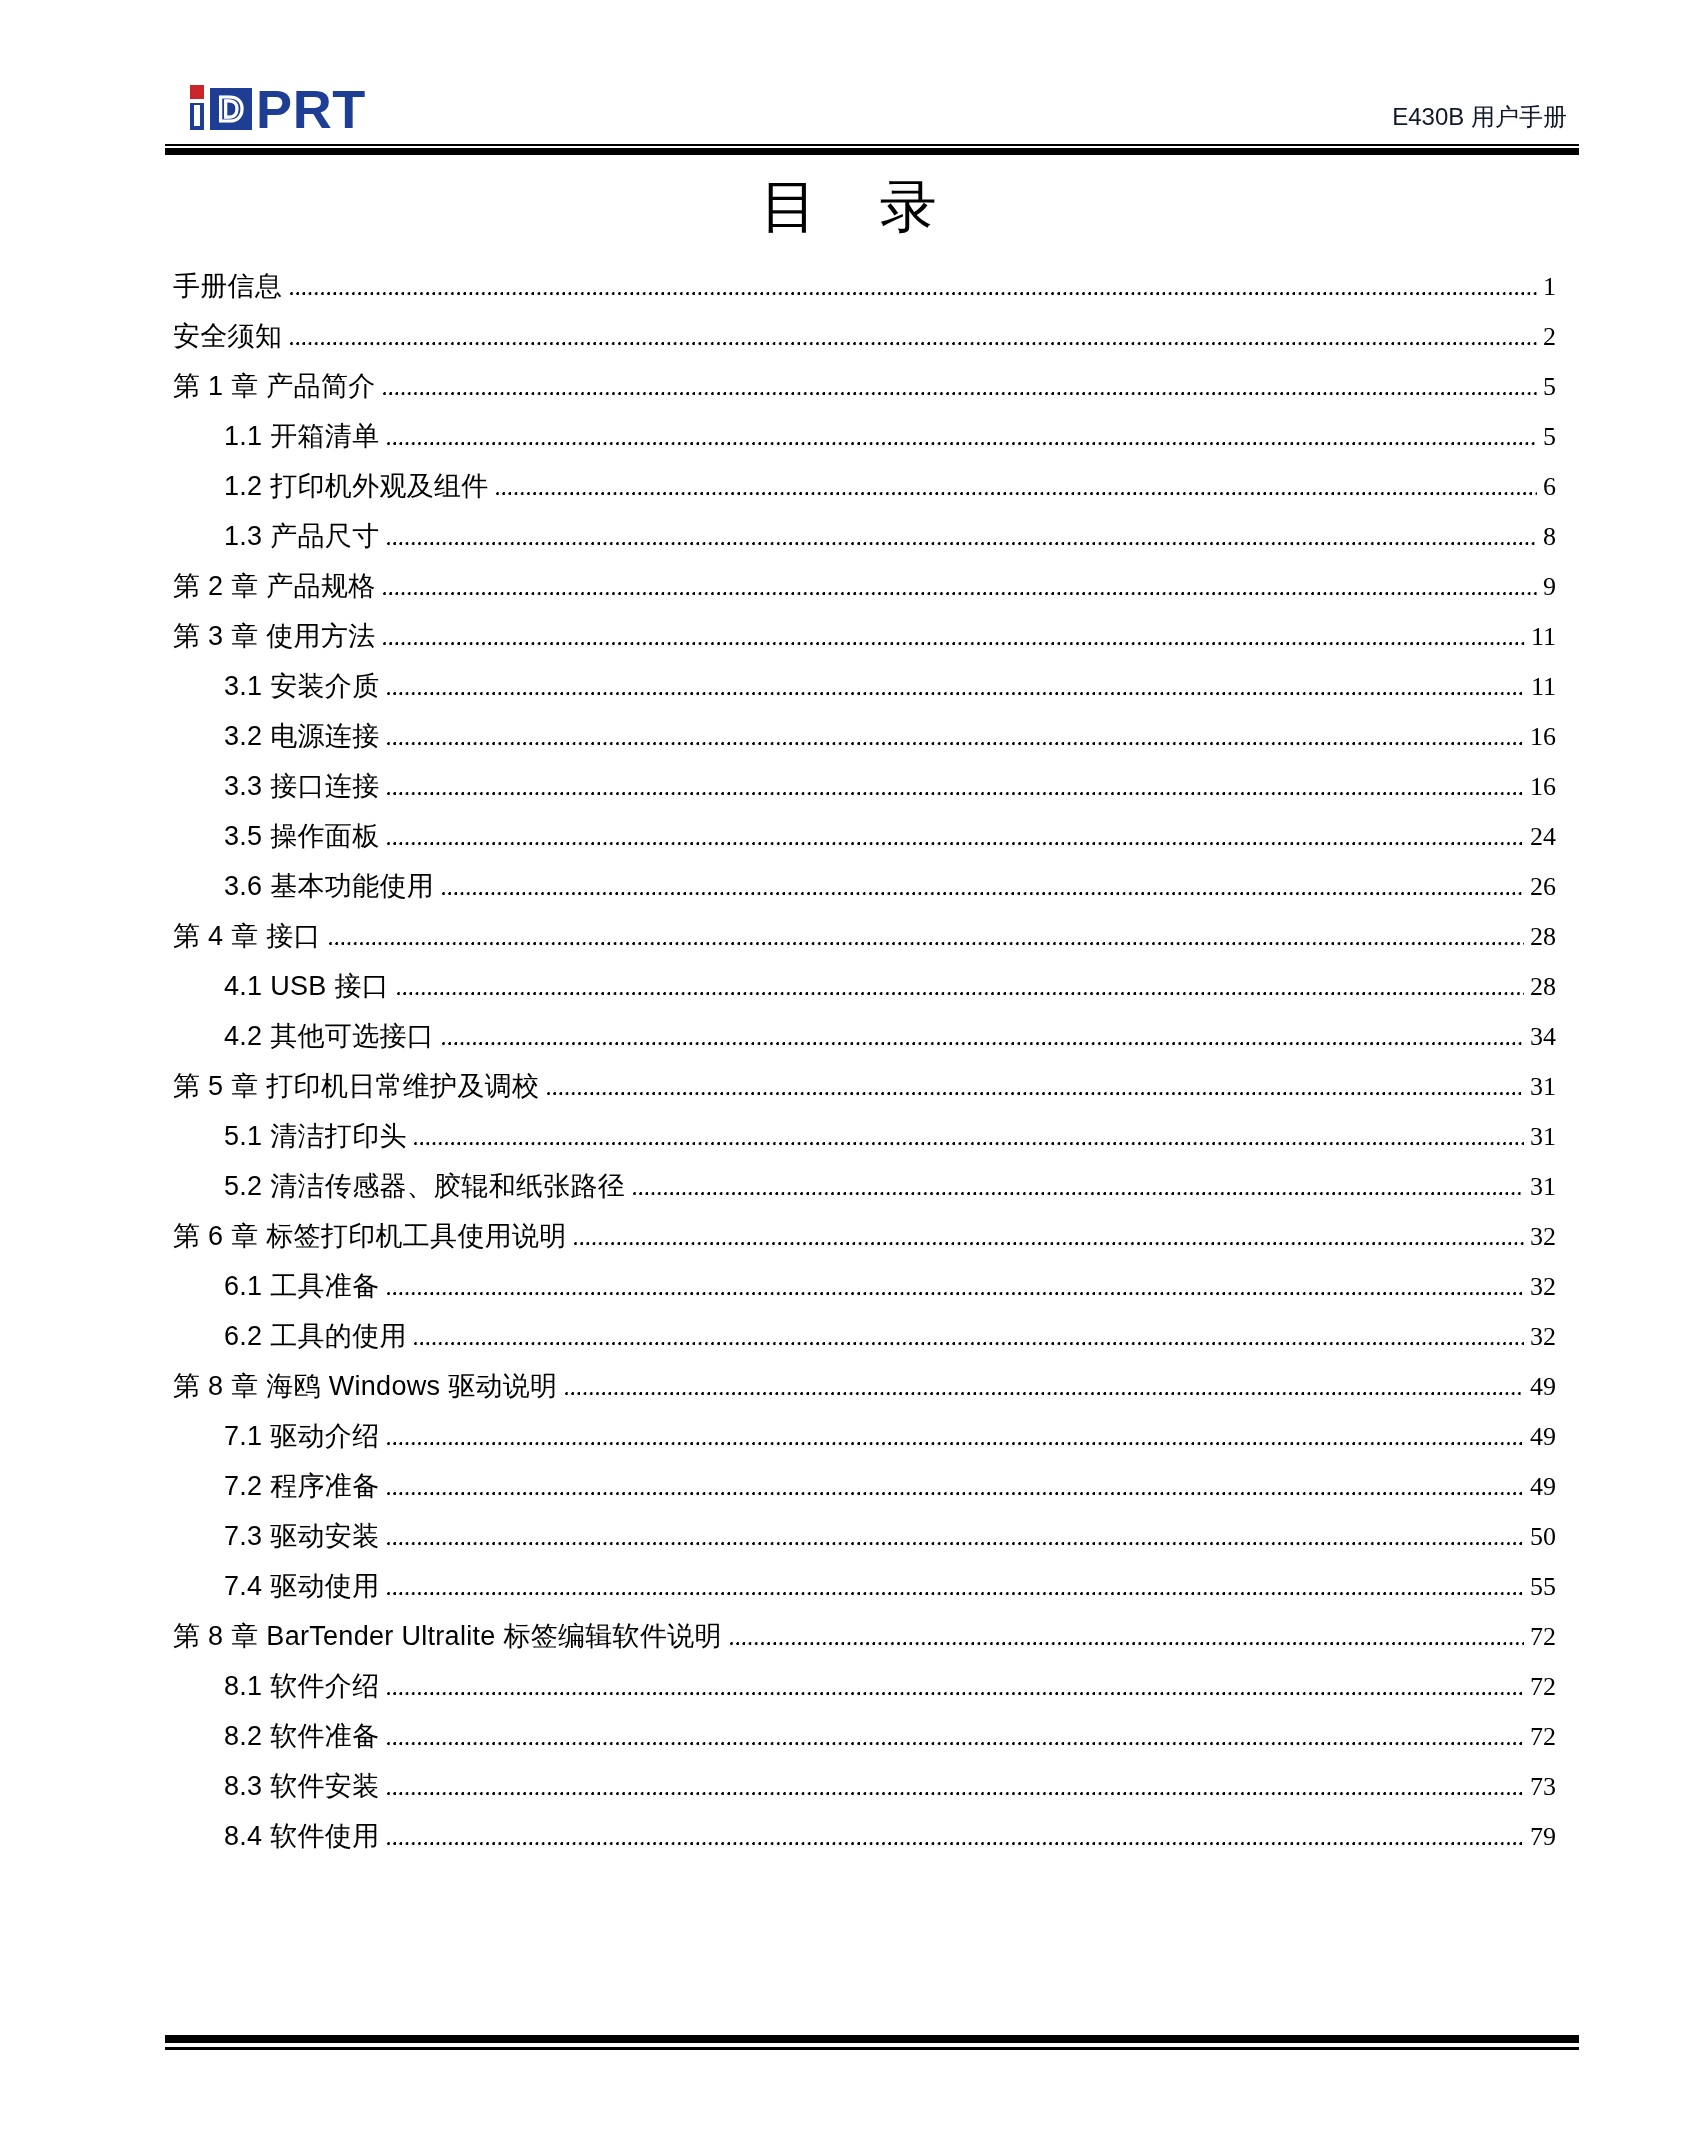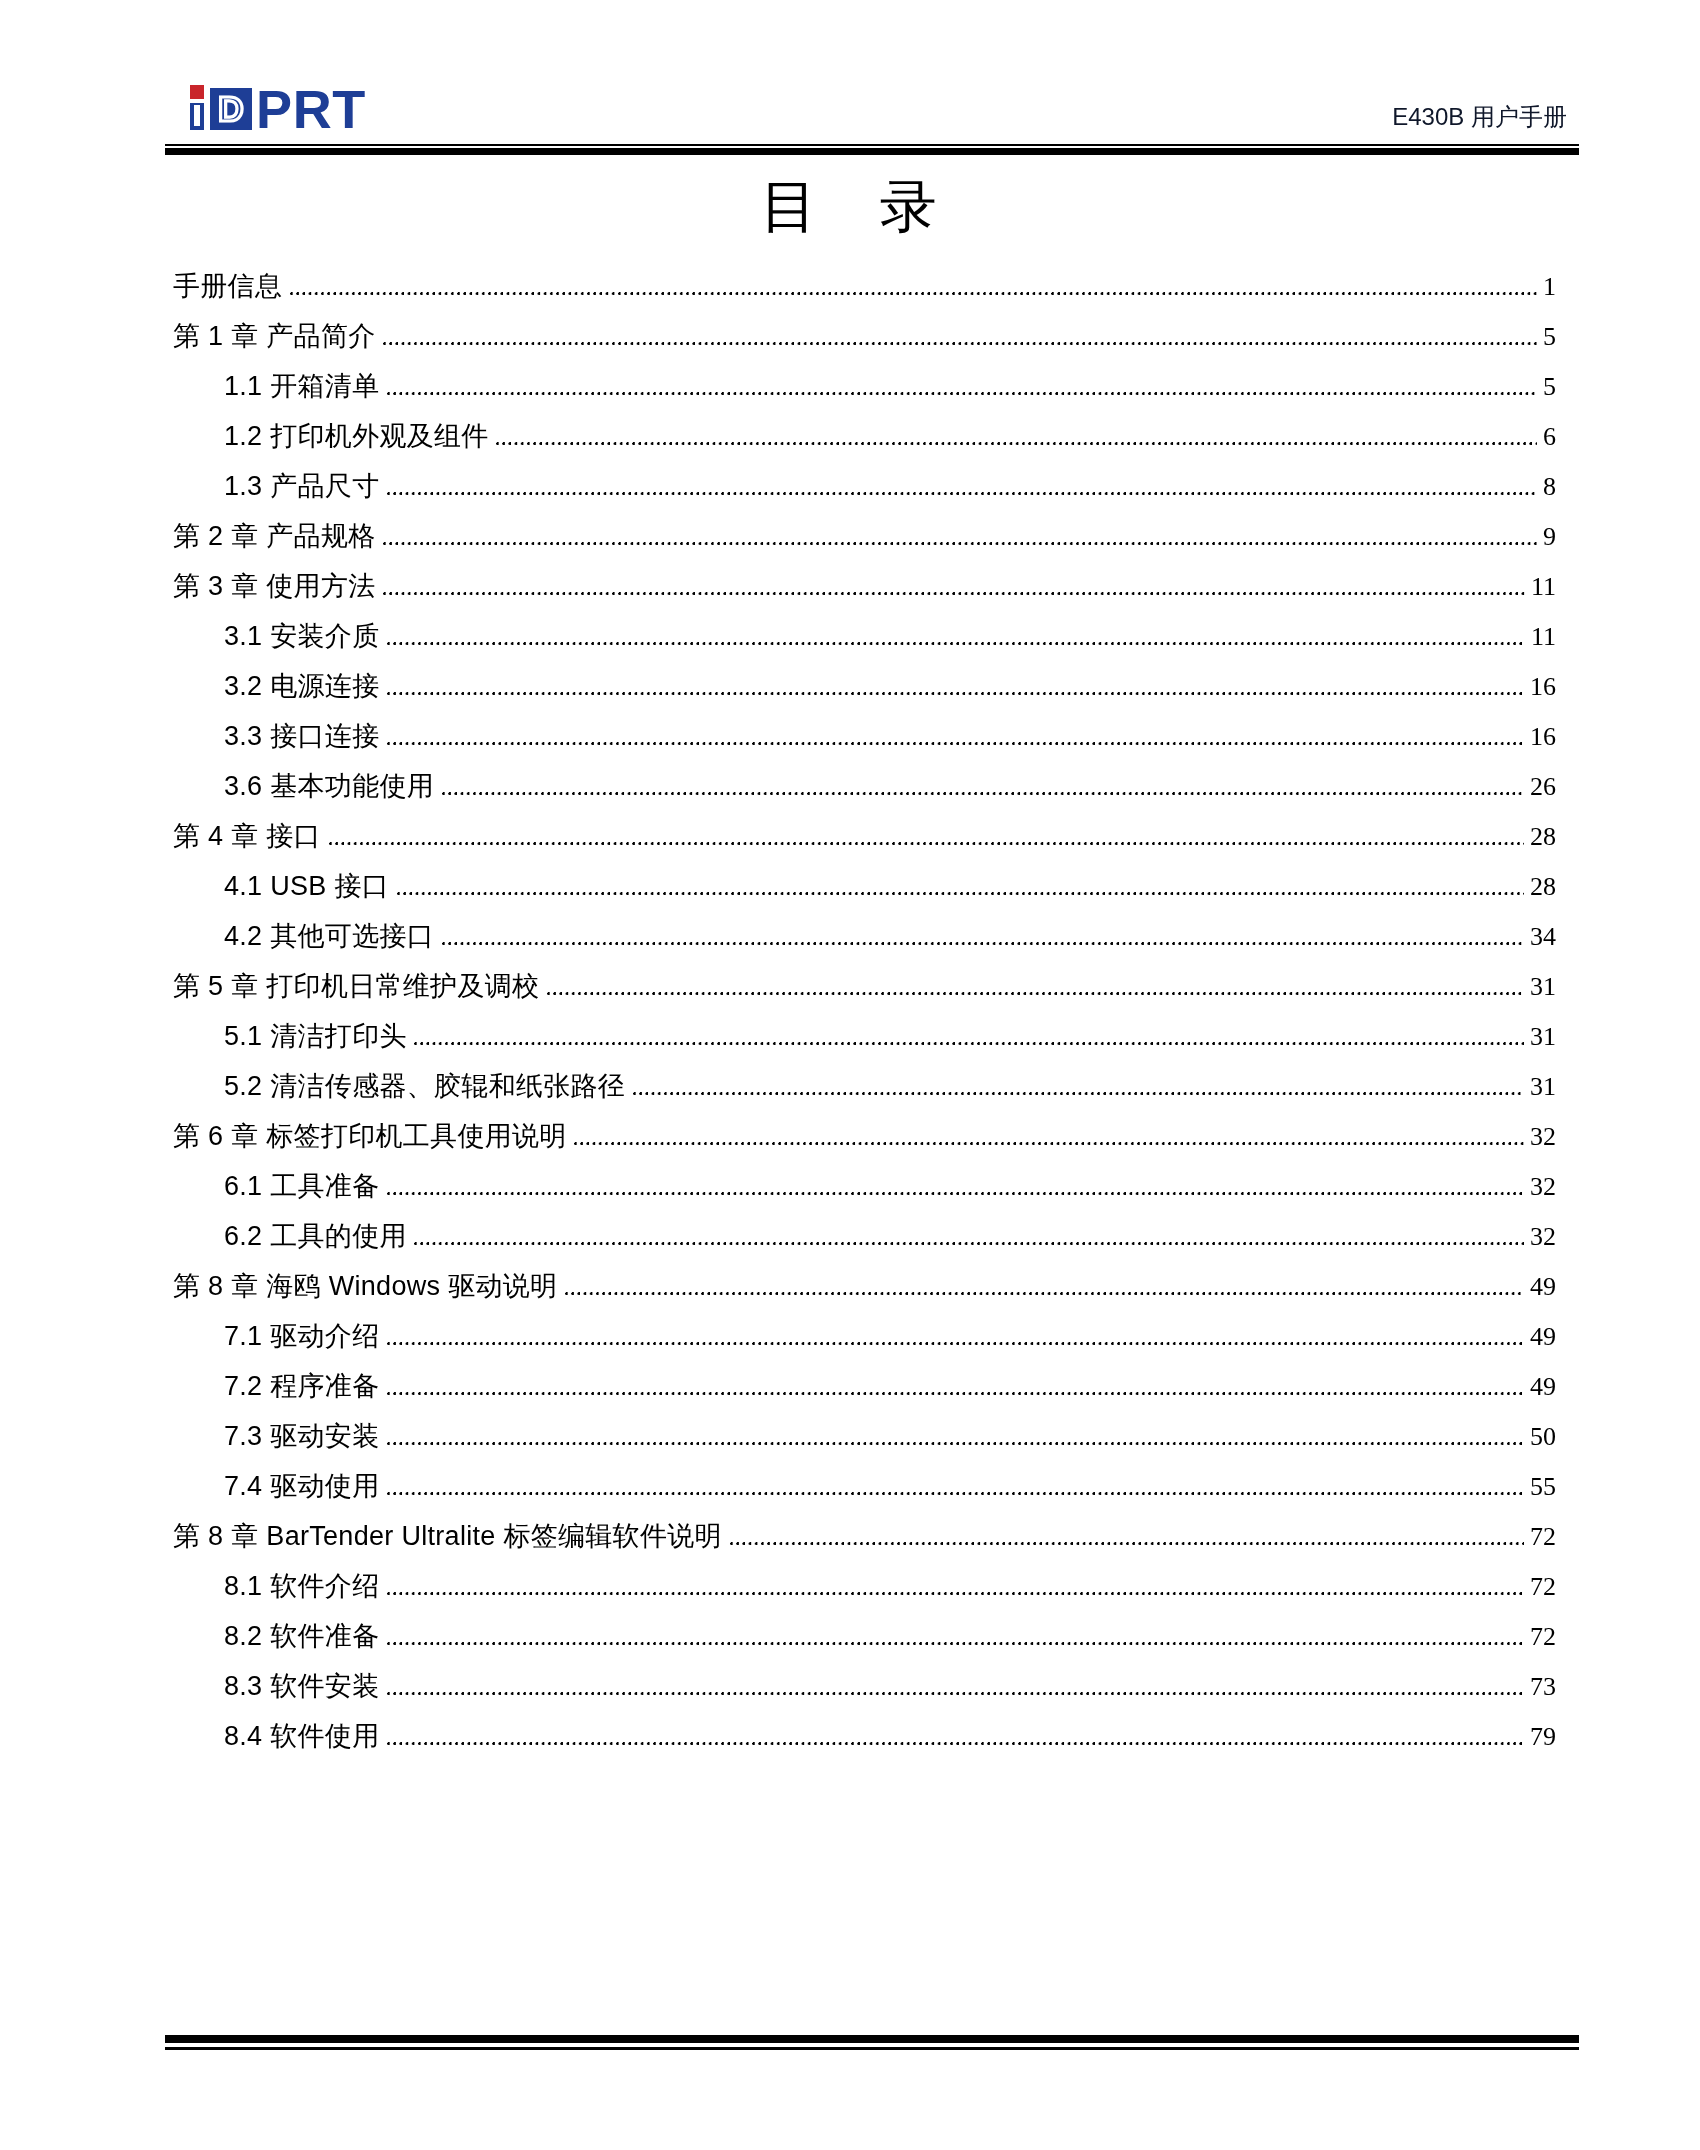--- a/index.html
+++ b/index.html
@@ -143,20 +143,25 @@
 
   <h1 class="toc-title">目　录</h1>
 
   <div class="toc" id="toc-rows">
       <div class="toc-row level-0">
       <span class="toc-label">手册信息</span>
       <span class="toc-dots"></span>
       <span class="toc-page">1</span>
     </div>
       <div class="toc-row level-0">
+      <span class="toc-label">安全须知</span>
+      <span class="toc-dots"></span>
+      <span class="toc-page">2</span>
+    </div>
+      <div class="toc-row level-0">
       <span class="toc-label">第 1 章 产品简介</span>
       <span class="toc-dots"></span>
       <span class="toc-page">5</span>
     </div>
       <div class="toc-row level-1">
       <span class="toc-label">1.1 开箱清单</span>
       <span class="toc-dots"></span>
       <span class="toc-page">5</span>
     </div>
       <div class="toc-row level-1">
@@ -186,20 +191,25 @@
     </div>
       <div class="toc-row level-1">
       <span class="toc-label">3.2 电源连接</span>
       <span class="toc-dots"></span>
       <span class="toc-page">16</span>
     </div>
       <div class="toc-row level-1">
       <span class="toc-label">3.3 接口连接</span>
       <span class="toc-dots"></span>
       <span class="toc-page">16</span>
+    </div>
+      <div class="toc-row level-1">
+      <span class="toc-label">3.5 操作面板</span>
+      <span class="toc-dots"></span>
+      <span class="toc-page">24</span>
     </div>
       <div class="toc-row level-1">
       <span class="toc-label">3.6 基本功能使用</span>
       <span class="toc-dots"></span>
       <span class="toc-page">26</span>
     </div>
       <div class="toc-row level-0">
       <span class="toc-label">第 4 章 接口</span>
       <span class="toc-dots"></span>
       <span class="toc-page">28</span>

